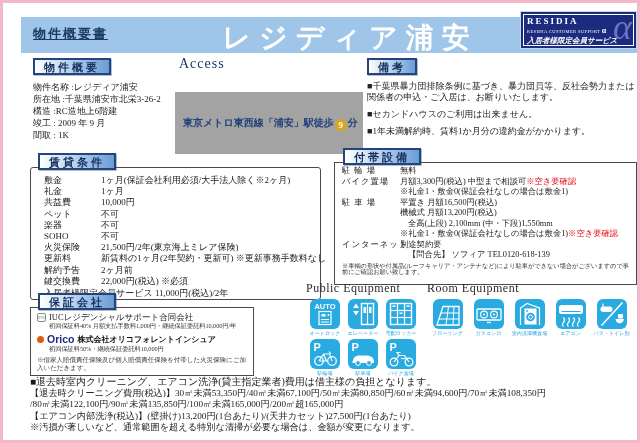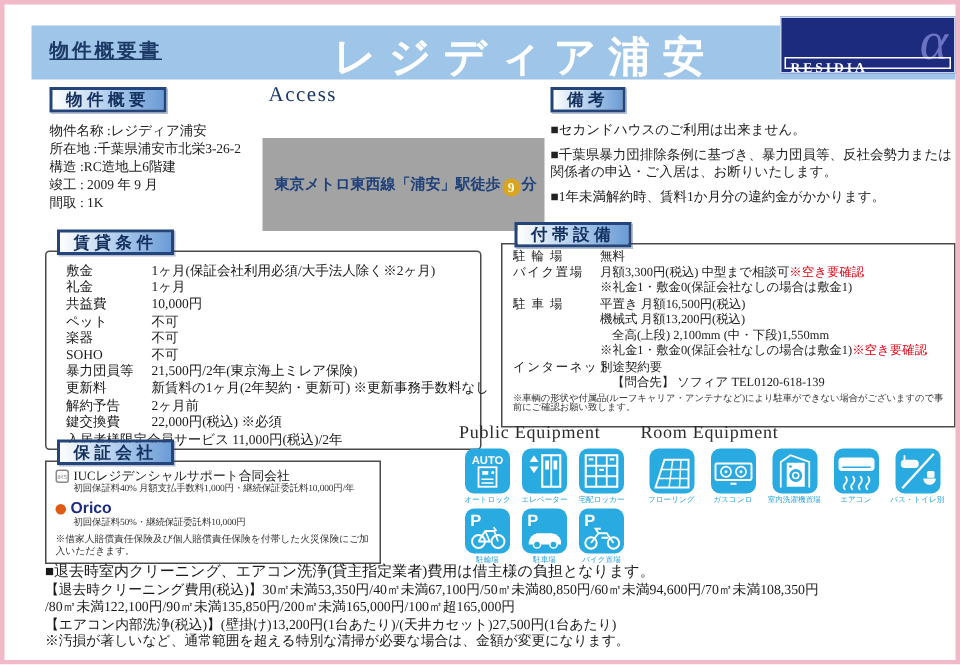--- a/index.html
+++ b/index.html
@@ -14,21 +14,21 @@
   .frame { position:absolute; inset:0; border:3px solid #f2bac9; pointer-events:none; z-index:50; }
 
   
   .header-bar { position:absolute; left:21px; top:17px; width:616px; height:36px; background:#9fc5e8; }
   .doc-label { position:absolute; left:33px; top:25px; font-size:13px; font-weight:bold; color:#1d3a66;
                text-decoration:underline; letter-spacing:2px; z-index:2; }
   .main-title { position:absolute; left:195px; top:19px; width:310px; text-align:center;
                 font-size:28px; font-weight:600; color:#ffffff; letter-spacing:8px; z-index:2; white-space:nowrap; }
   .logo { position:absolute; left:520px; top:11px; width:117px; height:38px; background:#1d2b7e;
           border:1px solid #c4d6ee; z-index:3; overflow:hidden; }
-  .logo-inner { position:absolute; inset:2px; border:1px solid #ffffff; padding:1px 3px;margin-top:24px; }
+  .logo-inner { position:absolute; inset:2px; border:1px solid #ffffff; padding:1px 3px; }
   .logo-brand { font-size:9px; font-weight:bold; color:#ffffff; letter-spacing:2px; }
   .logo-sub { font-size:4.5px; color:#ffffff; letter-spacing:0.4px; white-space:nowrap; }
   .logo-member { font-size:7.5px; font-weight:bold; color:#ffffff; white-space:nowrap; margin-top:1px;font-style:italic; }
   .logo-alpha { position:absolute; right:4px; top:-6px; font-size:36px; font-style:italic;
                 color:#7b80cf; opacity:0.85; z-index:0; }
   .logo-alpha-sm { font-size:8px; font-weight:bold; }
 
   
   .sec-hdr { position:absolute; z-index:5; height:17px; line-height:14px; padding:0 9px;
              border:2px solid #23457b; color:#14305e; font-size:11px; font-weight:bold; letter-spacing:3px;
@@ -123,22 +123,22 @@
 
 <div class="access-title">Access</div>
 <div class="access-box">
   <div class="access-text">
     <span>東京メトロ東西線「浦安」駅徒歩</span><span class="walk-badge">9</span><span>分</span>
   </div>
 </div>
 
 <div class="sec-hdr" style="left:367px; top:58px;">備考</div>
 <div class="remarks-list">
+  <div class="rm">■千葉県暴力団排除条例に基づき、暴力団員等、反社会勢力または関係者の申込・ご入居は、お断りいたします。</div>
   <div class="rm">■セカンドハウスのご利用は出来ません。</div>
-  <div class="rm">■千葉県暴力団排除条例に基づき、暴力団員等、反社会勢力または関係者の申込・ご入居は、お断りいたします。</div>
   <div class="rm">■1年未満解約時、賃料1か月分の違約金がかかります。</div>
 </div>
 
 <div class="sec-hdr" style="left:38px; top:153px;">賃貸条件</div>
 <div class="rental-box">
   <div class="rent-row">
       <span class="rent-label">敷金</span>
       <span>1ヶ月(保証会社利用必須/大手法人除く※2ヶ月)</span>
     </div>
   <div class="rent-row">
@@ -155,21 +155,21 @@
     </div>
   <div class="rent-row">
       <span class="rent-label">楽器</span>
       <span>不可</span>
     </div>
   <div class="rent-row">
       <span class="rent-label">SOHO</span>
       <span>不可</span>
     </div>
   <div class="rent-row">
-      <span class="rent-label">暴力団員等</span>
+      <span class="rent-label">火災保険</span>
       <span>21,500円/2年(東京海上ミレア保険)</span>
     </div>
   <div class="rent-row">
       <span class="rent-label">更新料</span>
       <span>新賃料の1ヶ月(2年契約・更新可) ※更新事務手数料なし</span>
     </div>
   <div class="rent-row">
       <span class="rent-label">解約予告</span>
       <span>2ヶ月前</span>
     </div>
@@ -209,20 +209,21 @@
 <div class="sec-hdr" style="left:38px; top:293px;">保証会社</div>
 <div class="guarantor-box">
   <div class="g-row1">
     <span class="irs-badge">IRS</span>
     <span>IUCレジデンシャルサポート合同会社</span>
   </div>
   <div class="g-terms">初回保証料40% 月額支払手数料1,000円・継続保証委託料10,000円/年</div>
   <div class="orico-row">
     <span class="orico-dot"></span>
     <span class="orico-brand">Orico</span>
+    <span class="orico-name">株式会社オリコフォレントインシュア</span>
   </div>
   <div class="g-terms">初回保証料50%・継続保証委託料10,000円</div>
   <div class="g-note">※借家人賠償責任保険及び個人賠償責任保険を付帯した火災保険にご加入いただきます。</div>
 </div>
 
 <div class="eq-block" style="left:306px; top:281px; width:120px;">
   <div class="eq-title">Public Equipment</div>
   <div class="eq-grid">
     <div class="eq-item">
       <div class="eq-icon">
@@ -364,16 +365,16 @@
           </svg>
       </div>
       <div class="eq-label">バス・トイレ別</div>
     </div>
   </div>
 </div>
 
 <div class="footer">
   <div class="f0">■退去時室内クリーニング、エアコン洗浄(貸主指定業者)費用は借主様の負担となります。</div>
   <div class="fl">【退去時クリーニング費用(税込)】30㎡未満53,350円/40㎡未満67,100円/50㎡未満80,850円/60㎡未満94,600円/70㎡未満108,350円</div>
-  <div class="fl">/80㎡未満122,100円/90㎡未満135,850円/200㎡未満165,000円/100㎡超165,000円</div>
+  <div class="fl">/80㎡未満122,100円/90㎡未満135,850円/100㎡未満165,000円/200㎡超165,000円</div>
   <div class="fl">【エアコン内部洗浄(税込)】(壁掛け)13,200円(1台あたり)/(天井カセット)27,500円(1台あたり)</div>
   <div class="fl">※汚損が著しいなど、通常範囲を超える特別な清掃が必要な場合は、金額が変更になります。</div>
 </div>
 
 </body></html>

